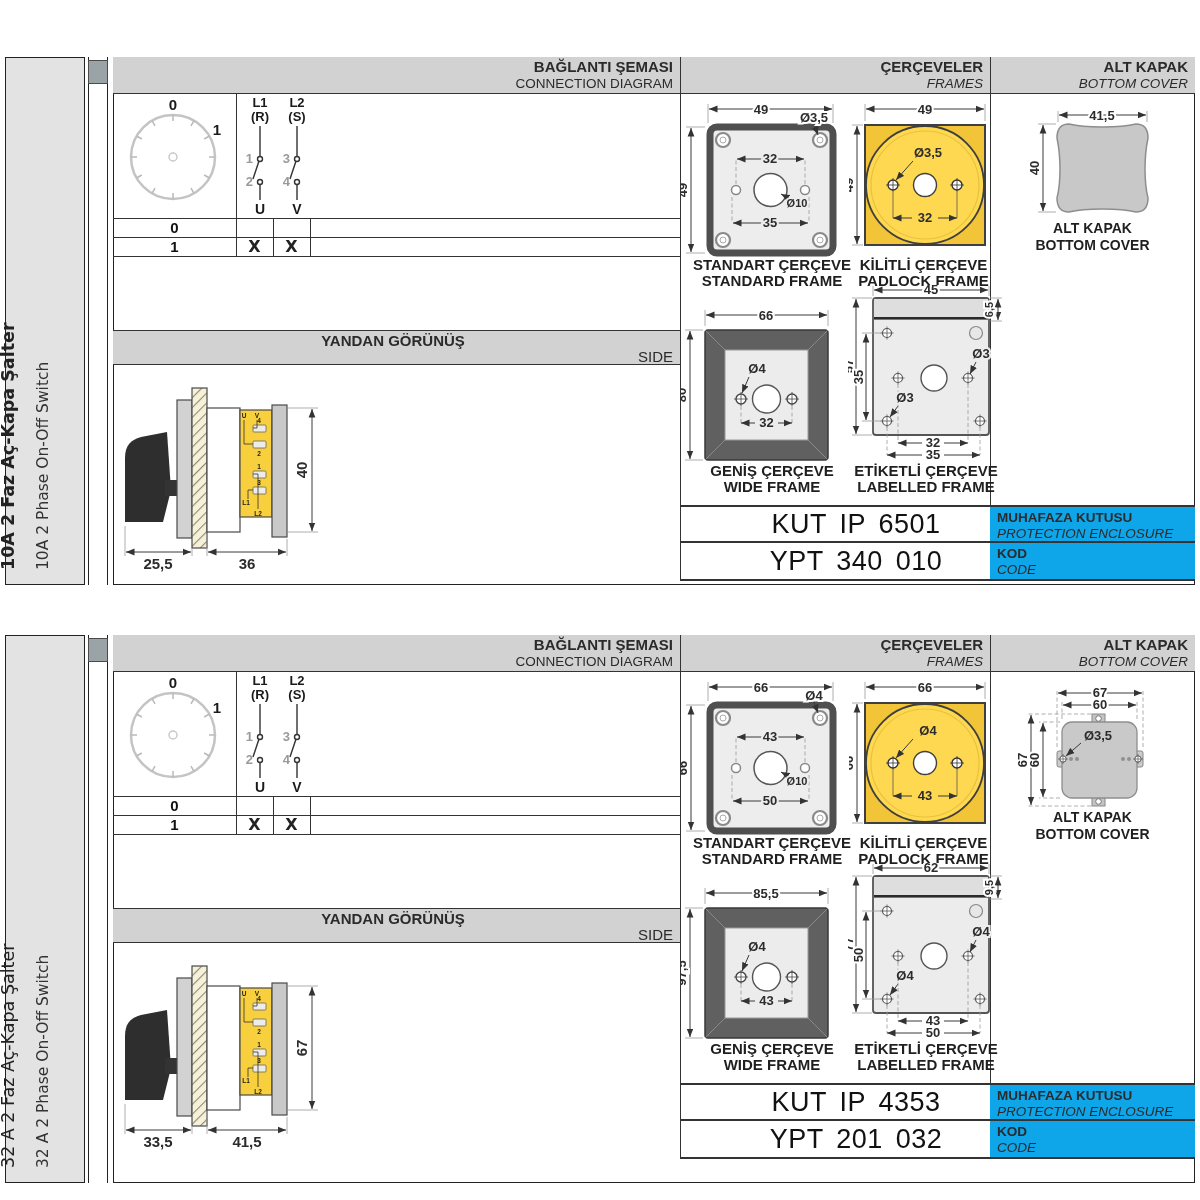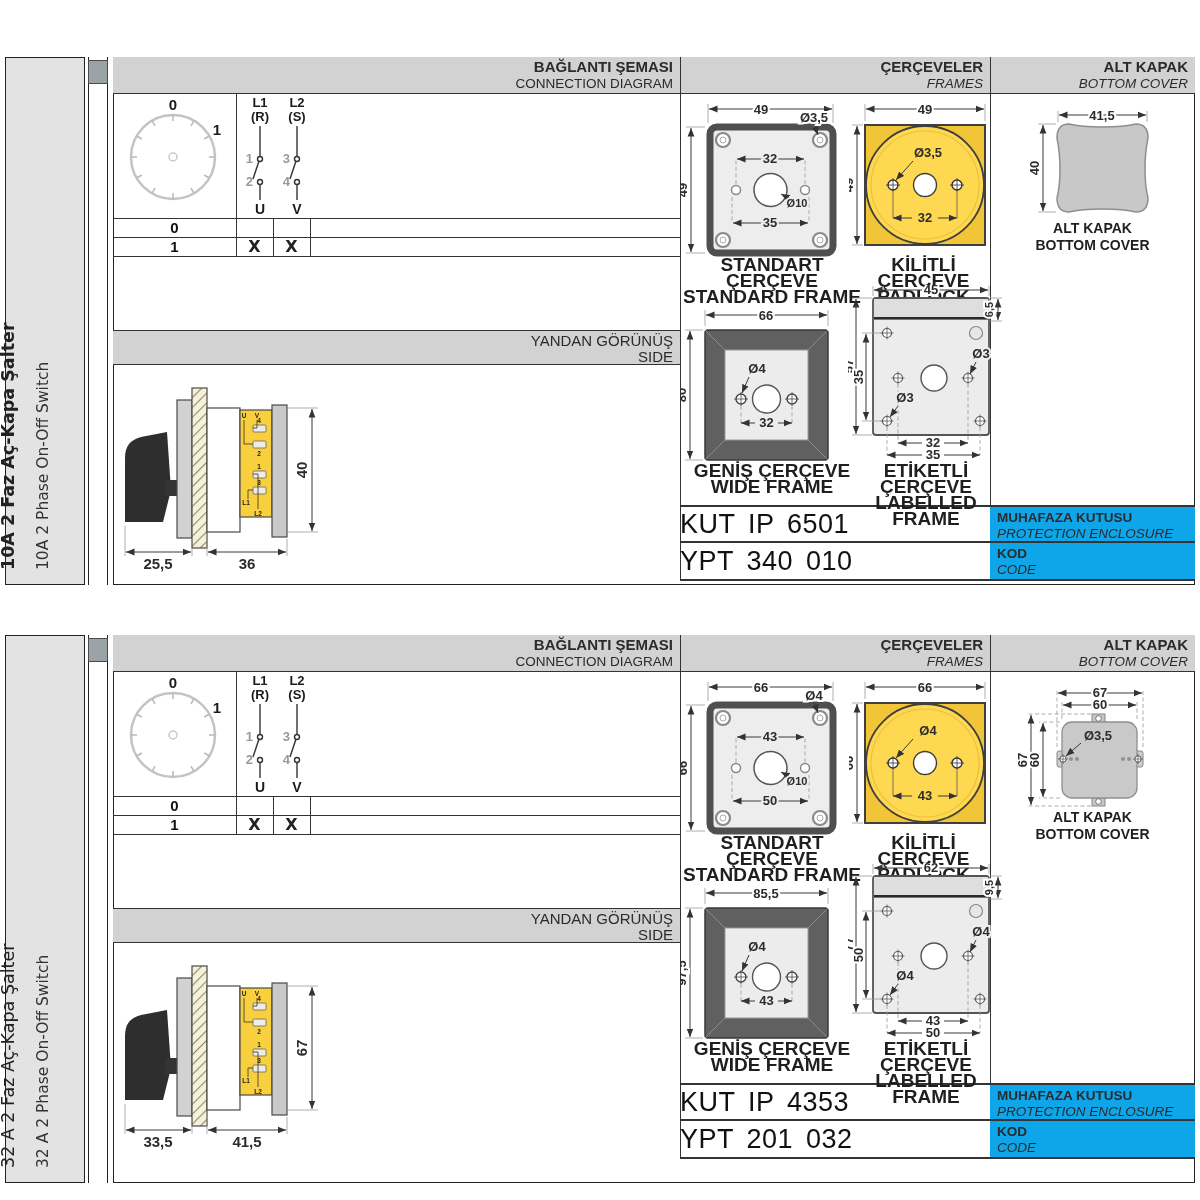--- a/index.html
+++ b/index.html
@@ -37,29 +37,29 @@
 
   .ln { position:absolute; background:#333; }
 
   .cellnum { position:absolute; text-align:center; font-weight:700; font-size:15px; color:#111; line-height:19px; }
   .xmark { position:absolute; text-align:center; font-size:16px; font-weight:600; color:#222; line-height:19px;
            font-family:"DejaVu Sans", sans-serif; }
 
   .sidebar-hdr { position:absolute; left:108px; top:273px; width:567px; height:35px; background:#d2d2d2;
                  border-top:1px solid #333; border-bottom:1px solid #333; box-sizing:border-box;
                  text-align:right; padding-right:7px; color:#2b2b2b; }
-  .sidebar-hdr .htr { font-weight:400; font-size:15px; line-height:18px; padding-top:1px; }
+  .sidebar-hdr .htr { font-weight:700; font-size:15px; line-height:18px; padding-top:1px;text-align:center; }
   .sidebar-hdr .hen { font-size:15px; line-height:14px; }
 
-  .frame-label { position:absolute; text-align:center; font-weight:700; font-size:19px;
+  .frame-label { position:absolute; text-align:center; font-weight:700; font-size:15px;
                  line-height:16px; color:#1f1f1f; }
   .cover-label { position:absolute; left:985px; width:205px; text-align:center; font-weight:700;
                  font-size:14px; line-height:17px; color:#1f1f1f; }
 
-  .code-big { position:absolute; left:675px; width:360px; text-align:left; color:#111;
+  .code-big { position:absolute; left:675px; width:360px; text-align:center; color:#111;
               font-size:27px; letter-spacing:0.5px; word-spacing:5px; padding-right:8px; box-sizing:border-box; }
   .code-meta { position:absolute; left:985px; width:205px; background:#0ea5e9; color:#2b2b2b;
                padding:3px 0 0 7px; box-sizing:border-box; }
   .code-meta .m1 { font-weight:700; font-size:13.5px; line-height:16px; }
   .code-meta .m2 { font-style:italic; font-size:13.5px; line-height:15px; }
 
   svg { font-family:"Liberation Sans", sans-serif; }
   .dim { stroke:#3a3a3a; stroke-width:1; marker-start:url(#as); marker-end:url(#ae); }
   .ds  { stroke:#3a3a3a; stroke-width:1; marker-start:url(#as); }
   .de  { stroke:#3a3a3a; stroke-width:1; marker-end:url(#ae); }

